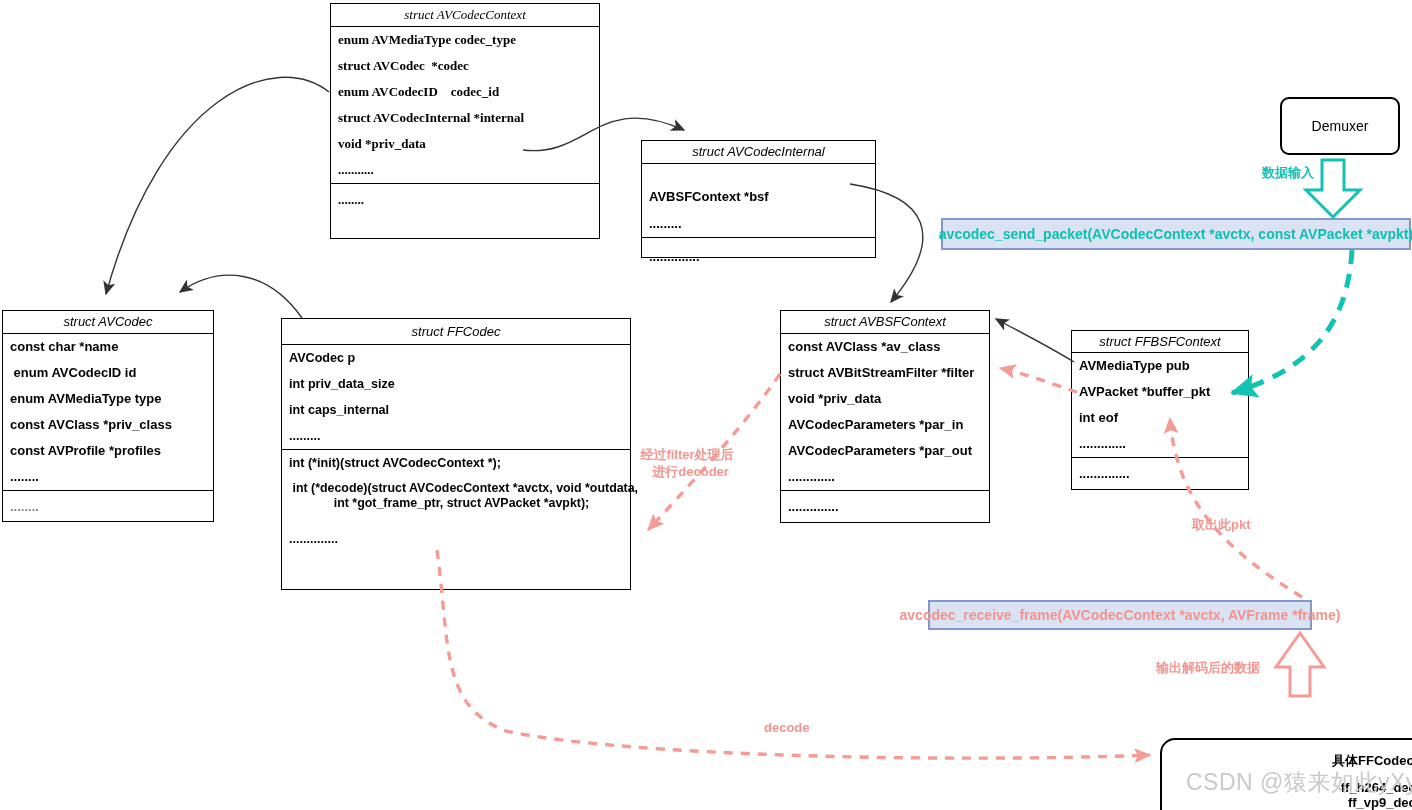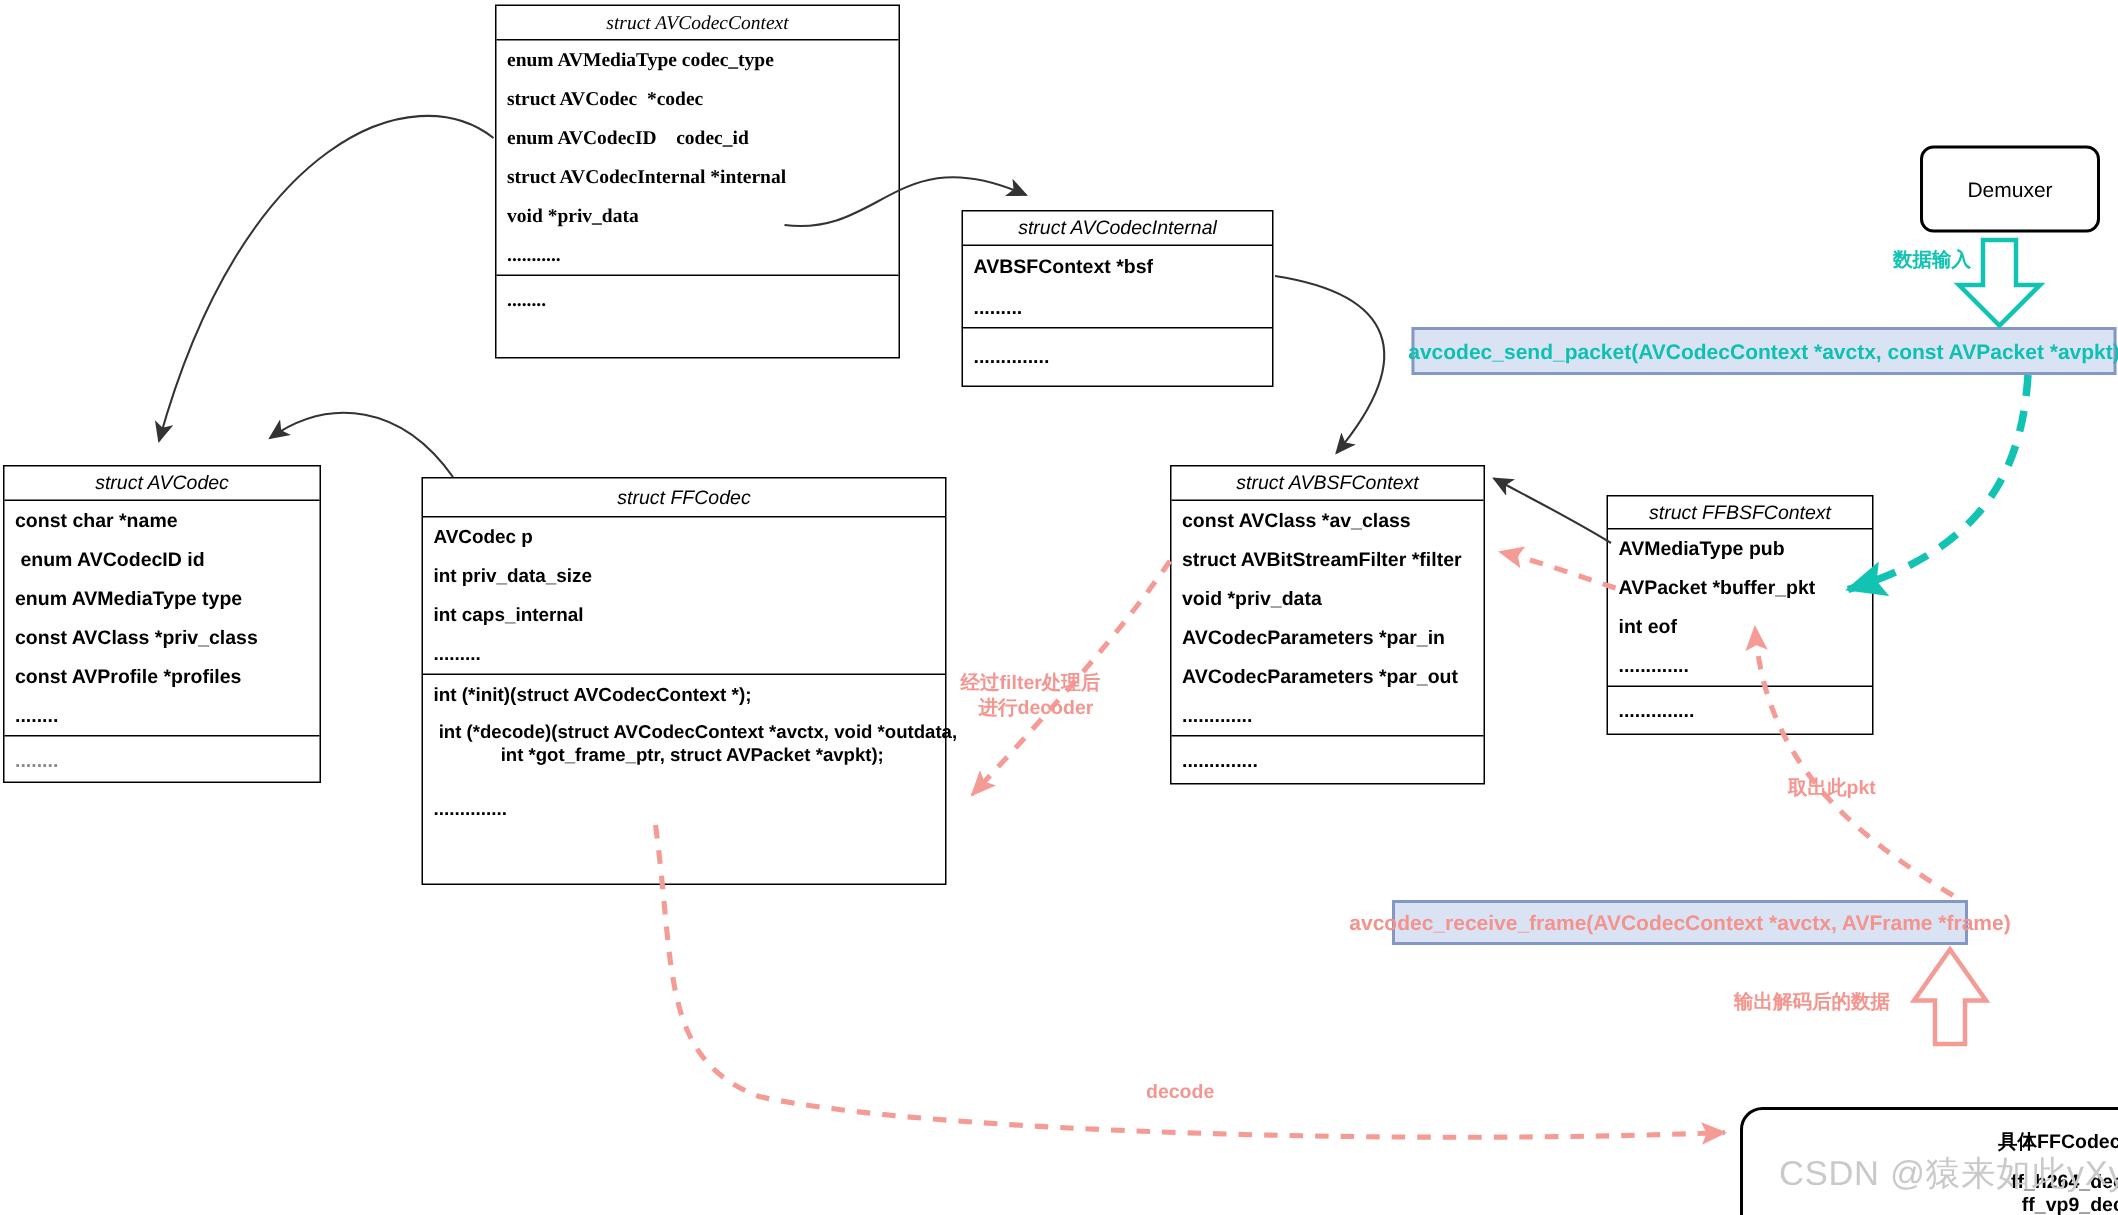--- a/index.html
+++ b/index.html
@@ -68,23 +68,23 @@
     <div class="row">struct AVCodec  *codec</div>
     <div class="row">enum AVCodecID    codec_id</div>
     <div class="row">struct AVCodecInternal *internal</div>
     <div class="row">void *priv_data</div>
     <div class="row">...........</div>
     <div class="footer-sec">
         <div class="row">........</div>
       </div>
   </div>
 
-  <div class="struct" style="left:641px;top:140px;width:208px;height:118px;">
+  <div class="struct" style="left:641px;top:140px;width:235px;height:118px;">
     <div class="struct-title">struct AVCodecInternal</div>
-    <div class="row" style="line-height:27px;height:27px;">AVBSFContext *bsf</div>
+    <div class="row" style="line-height:27px;height:27px;margin-top:19px;">AVBSFContext *bsf</div>
     <div class="row" style="line-height:27px;height:27px;">.........</div>
     <div class="footer-sec">
         <div class="row" style="line-height:38px;">..............</div>
       </div>
   </div>
 
   <div class="struct" style="left:2px;top:310px;width:212px;height:212px;">
     <div class="struct-title">struct AVCodec</div>
     <div class="row">const char *name</div>
     <div class="row"> enum AVCodecID id</div>

